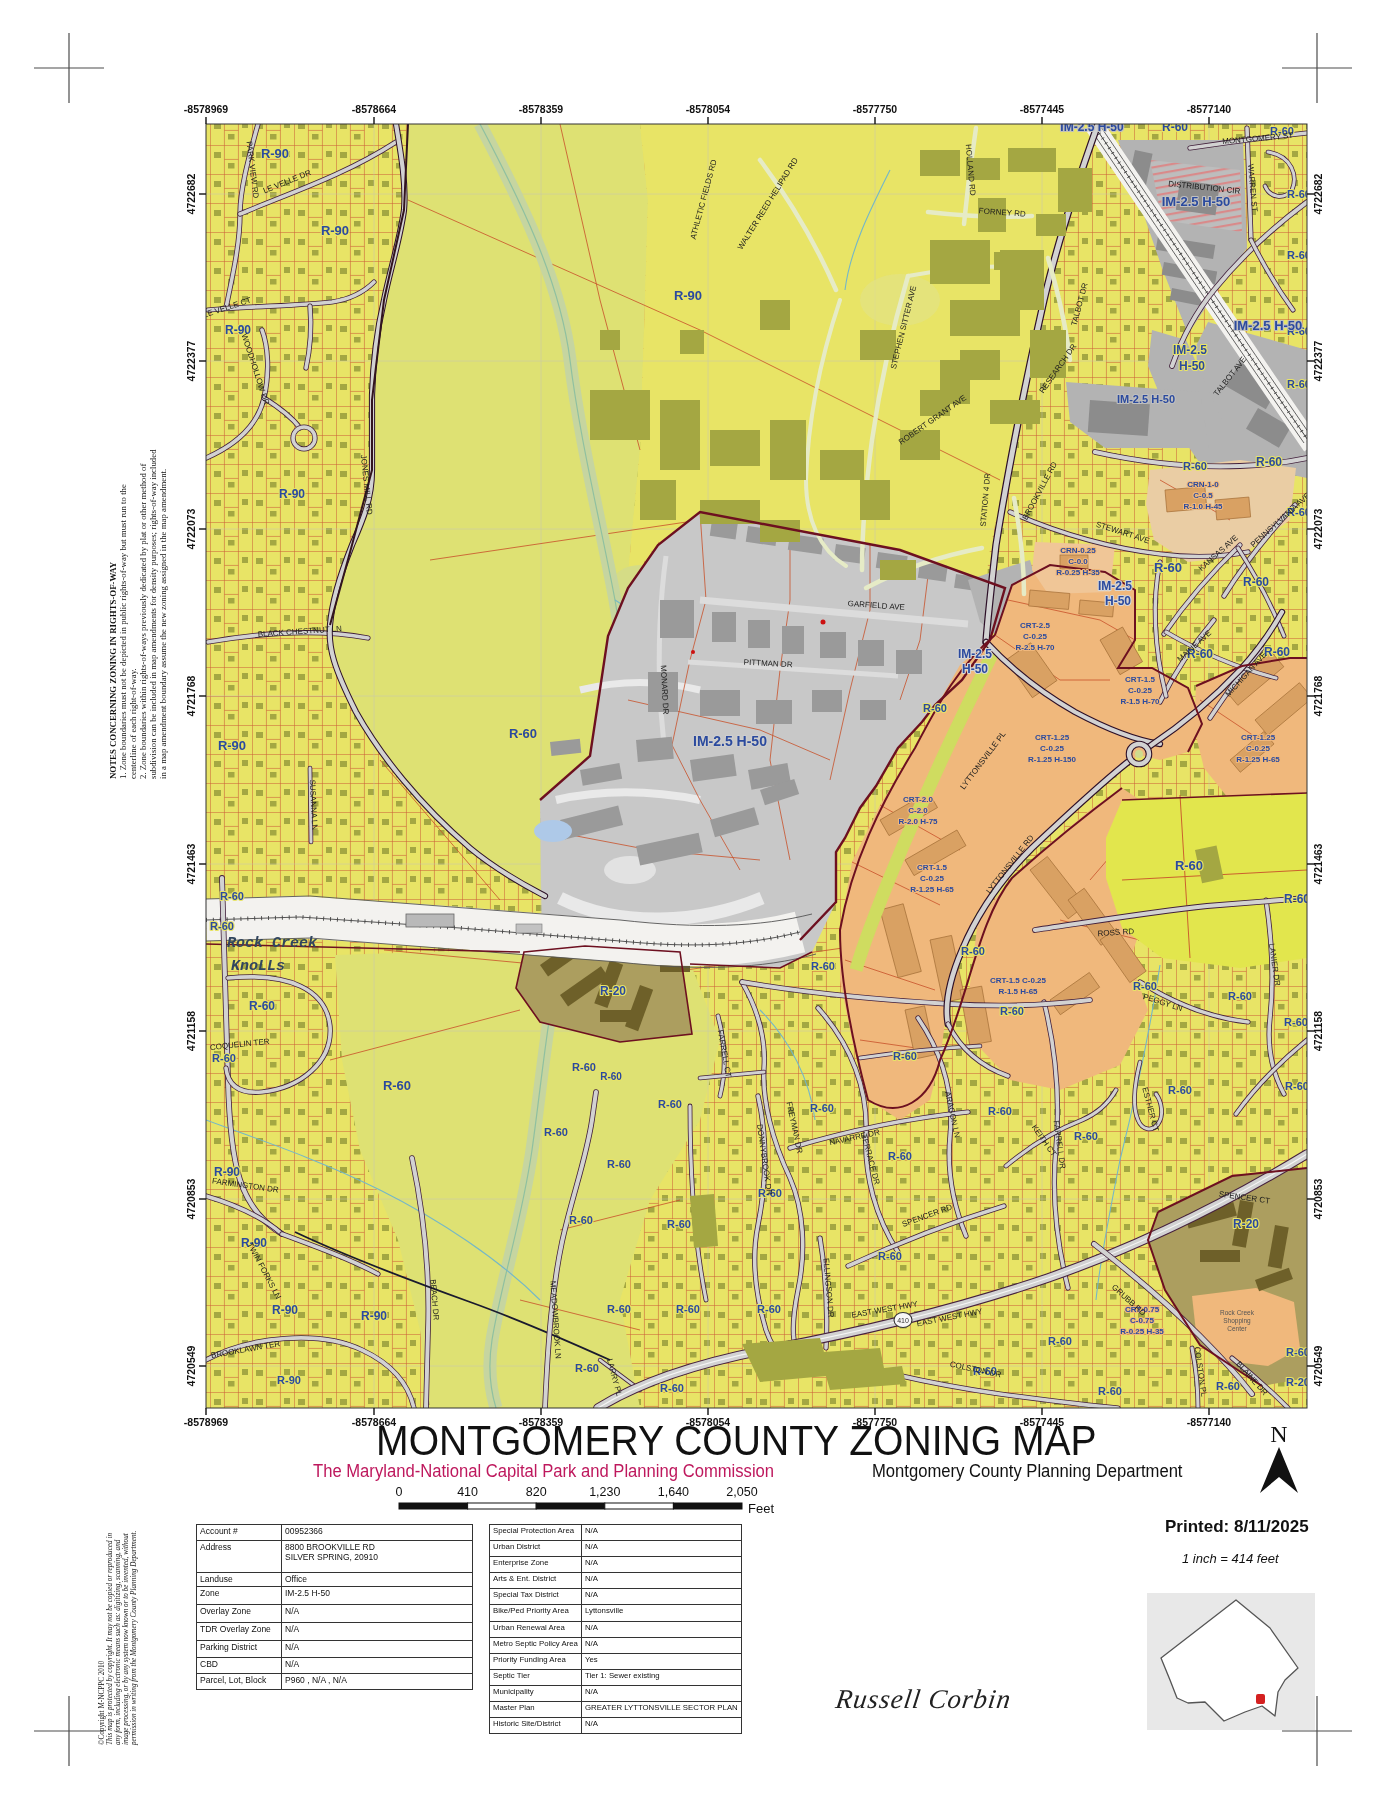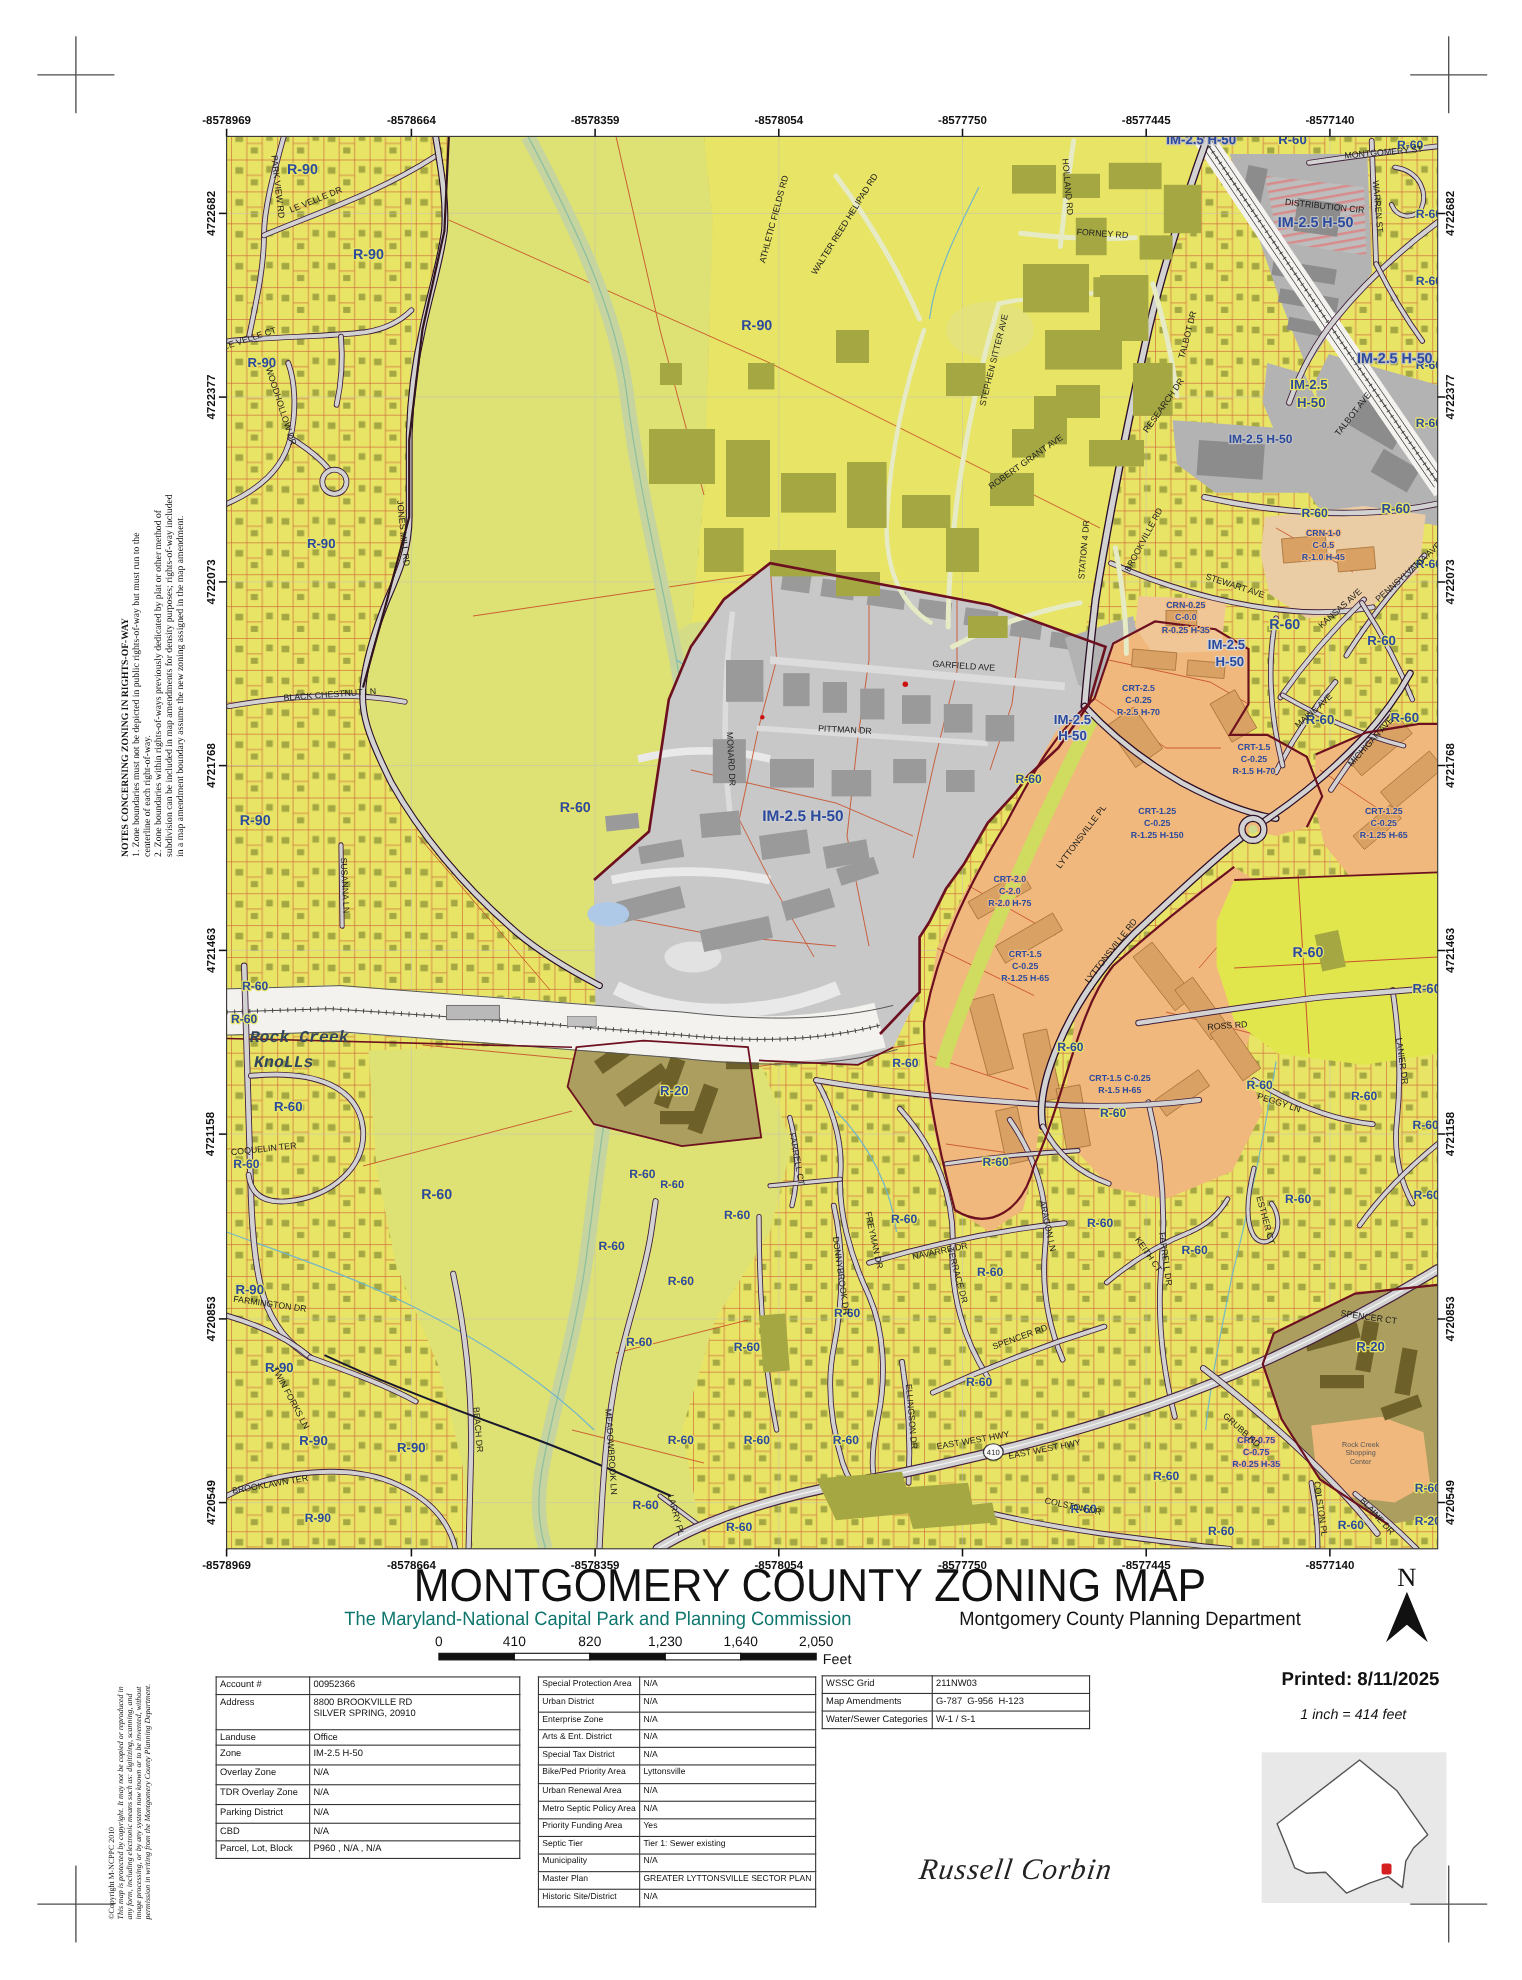--- a/index.html
+++ b/index.html
@@ -653,21 +653,21 @@
 <text x="399.0" y="1496" text-anchor="middle" fill="#111" style="font-family:'Liberation Sans',sans-serif;font-size:12.5px;">0</text>
 <text x="467.6" y="1496" text-anchor="middle" fill="#111" style="font-family:'Liberation Sans',sans-serif;font-size:12.5px;">410</text>
 <text x="536.2" y="1496" text-anchor="middle" fill="#111" style="font-family:'Liberation Sans',sans-serif;font-size:12.5px;">820</text>
 <text x="604.8" y="1496" text-anchor="middle" fill="#111" style="font-family:'Liberation Sans',sans-serif;font-size:12.5px;">1,230</text>
 <text x="673.4" y="1496" text-anchor="middle" fill="#111" style="font-family:'Liberation Sans',sans-serif;font-size:12.5px;">1,640</text>
 <text x="742.0" y="1496" text-anchor="middle" fill="#111" style="font-family:'Liberation Sans',sans-serif;font-size:12.5px;">2,050</text>
 <text x="748" y="1513" fill="#111" style="font-family:'Liberation Sans',sans-serif;font-size:13px;">Feet</text>
 </g>
 </svg>
 <div style="position:absolute;left:44px;top:1417px;width:1384px;text-align:center;font-size:42px;color:#111;"><span style="display:inline-block;transform:scaleX(0.93);transform-origin:center;white-space:nowrap;">MONTGOMERY COUNTY ZONING MAP</span></div>
-<div style="position:absolute;left:313px;top:1461px;font-size:17.5px;color:#0f766e;"><span style="display:inline-block;transform:scaleX(0.95);transform-origin:left;white-space:nowrap;">The Maryland-National Capital Park and Planning Commission</span></div>
+<div style="position:absolute;left:313px;top:1461px;font-size:17.5px;color:#be185d;"><span style="display:inline-block;transform:scaleX(0.95);transform-origin:left;white-space:nowrap;">The Maryland-National Capital Park and Planning Commission</span></div>
 <div style="position:absolute;left:872px;top:1461px;font-size:17.5px;color:#111;"><span style="display:inline-block;transform:scaleX(0.95);transform-origin:left;white-space:nowrap;">Montgomery County Planning Department</span></div>
 <div style="position:absolute;left:196px;top:1524px;">
       <table style="width:277px;">
         <tbody>
           <tr>
             <td style="width:85px;height:16px;">Account #</td>
             <td>00952366</td>
           </tr>
           <tr>
             <td style="height:32px;">Address</td>
@@ -751,38 +751,20 @@
             <td style="height:16.1px;">Municipality</td>
             <td>N/A</td>
           </tr>
           <tr>
             <td style="height:16.1px;">Master Plan</td>
             <td style="white-space:nowrap;">GREATER LYTTONSVILLE SECTOR PLAN</td>
           </tr>
           <tr>
             <td style="height:16.1px;">Historic Site/District</td>
             <td>N/A</td>
-          </tr>
-        </tbody>
-      </table>
-    </div>
-<div style="position:absolute;left:747px;top:1523px;">
-      <table style="width:244px;">
-        <tbody>
-          <tr>
-            <td style="width:100px;height:16.1px;">WSSC Grid</td>
-            <td>211NW03</td>
-          </tr>
-          <tr>
-            <td style="height:16.1px;">Map Amendments</td>
-            <td>G-787&nbsp; G-956&nbsp; H-123</td>
-          </tr>
-          <tr>
-            <td style="height:16.1px;">Water/Sewer Categories</td>
-            <td>W-1 / S-1</td>
           </tr>
         </tbody>
       </table>
     </div>
 <div style="position:absolute;left:1165px;top:1517px;font-size:17px;font-weight:bold;color:#111;">Printed: 8/11/2025</div>
 <div style="position:absolute;left:1182px;top:1551px;font-size:13px;color:#111;font-style:italic;">1 inch = 414 feet</div>
 <div style="position:absolute;left:836px;top:1684px;font-size:27px;color:#222;font-family:'Liberation Serif',serif;font-style:italic;transform:skewX(-8deg);letter-spacing:1px;">Russell Corbin</div>
 <div style="position:absolute;left:108px;top:779px;width:60px;height:1px;">
       <div style="transform:rotate(-90deg);transform-origin:0 0;width:330px;font-family:'Liberation Serif',serif;font-size:8.8px;line-height:10px;color:#111;"><b>NOTES CONCERNING ZONING IN RIGHTS-OF-WAY</b><br>1. Zone boundaries must not be depicted in public rights-of-way but must run to the centerline of each right-of-way.<br>2. Zone boundaries within rights-of-ways previously dedicated by plat or other method of subdivision can be included in map amendments for density purposes; rights-of-way included in a map amendment boundary assume the new zoning assigned in the map amendment.</div>
     </div>

